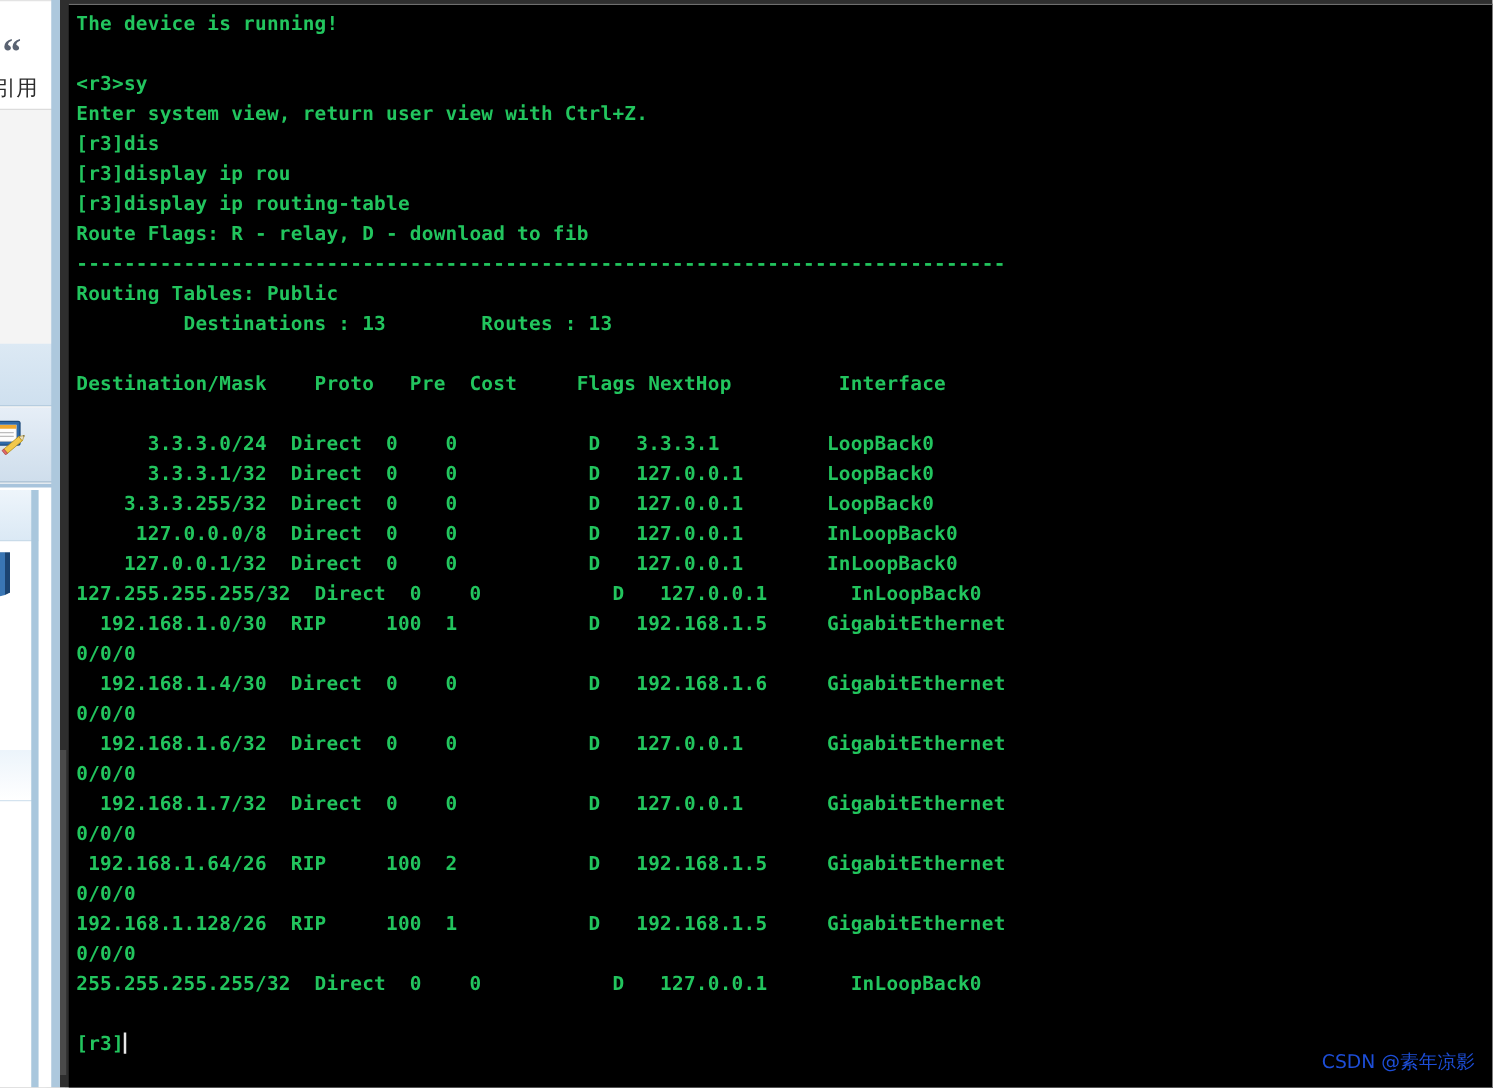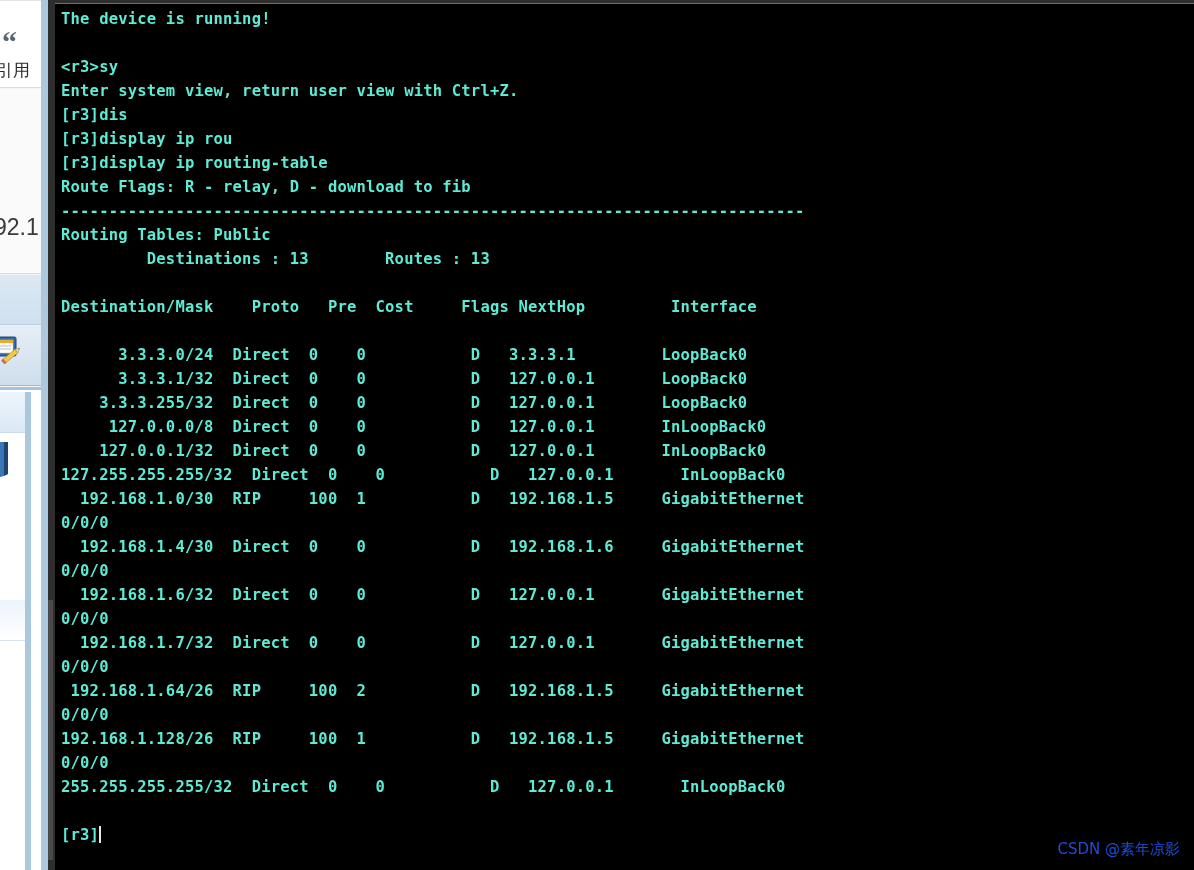--- a/index.html
+++ b/index.html
@@ -202,21 +202,21 @@
     top: 3px;
     width: 1139px;
     height: 867px;
     background: #000000;
     border-top: 1px solid #6e6e6e;
     overflow: hidden;
   }
   .term-pre {
     margin: 0;
     padding: 3px 0 0 6px;
-    color: #5eead4;
+    color: #22c55e;
     font-family: "DejaVu Sans Mono", "Liberation Mono", monospace;
     font-size: 15.5px;
     line-height: 24px;
     font-weight: 700;
     white-space: pre;
     letter-spacing: 0.2px;
   }
   .cursor {
     display: inline-block;
     width: 2px;
@@ -242,23 +242,20 @@
 
 <div id="app">
 
   <div class="left-panel">
 
     <div class="lp-strip lp-card-quote">
       <div class="quote-mark">“</div>
       <div class="quote-label">引用</div>
     </div>
 
-    <div class="lp-strip lp-card-ip">
-      <div class="ip-fragment">92.1</div>
-    </div>
 
     <div class="lp-strip lp-band-blue"></div>
 
     <div class="lp-strip lp-band-tool">
       <svg class="note-icon" viewBox="0 0 34 30">
         <rect x="1" y="3" width="23" height="19" rx="1.5" fill="#2f6aa8" stroke="#1d4a7a" stroke-width="1"></rect>
         <rect x="4" y="6" width="17" height="13" fill="#fdfdfd" stroke="#c8c8c8" stroke-width="0.6"></rect>
         <rect x="4" y="6" width="17" height="3" fill="#f0a930"></rect>
         <line x1="6" y1="12" x2="19" y2="12" stroke="#bdbdbd" stroke-width="1"></line>
         <line x1="6" y1="15" x2="19" y2="15" stroke="#bdbdbd" stroke-width="1"></line>

